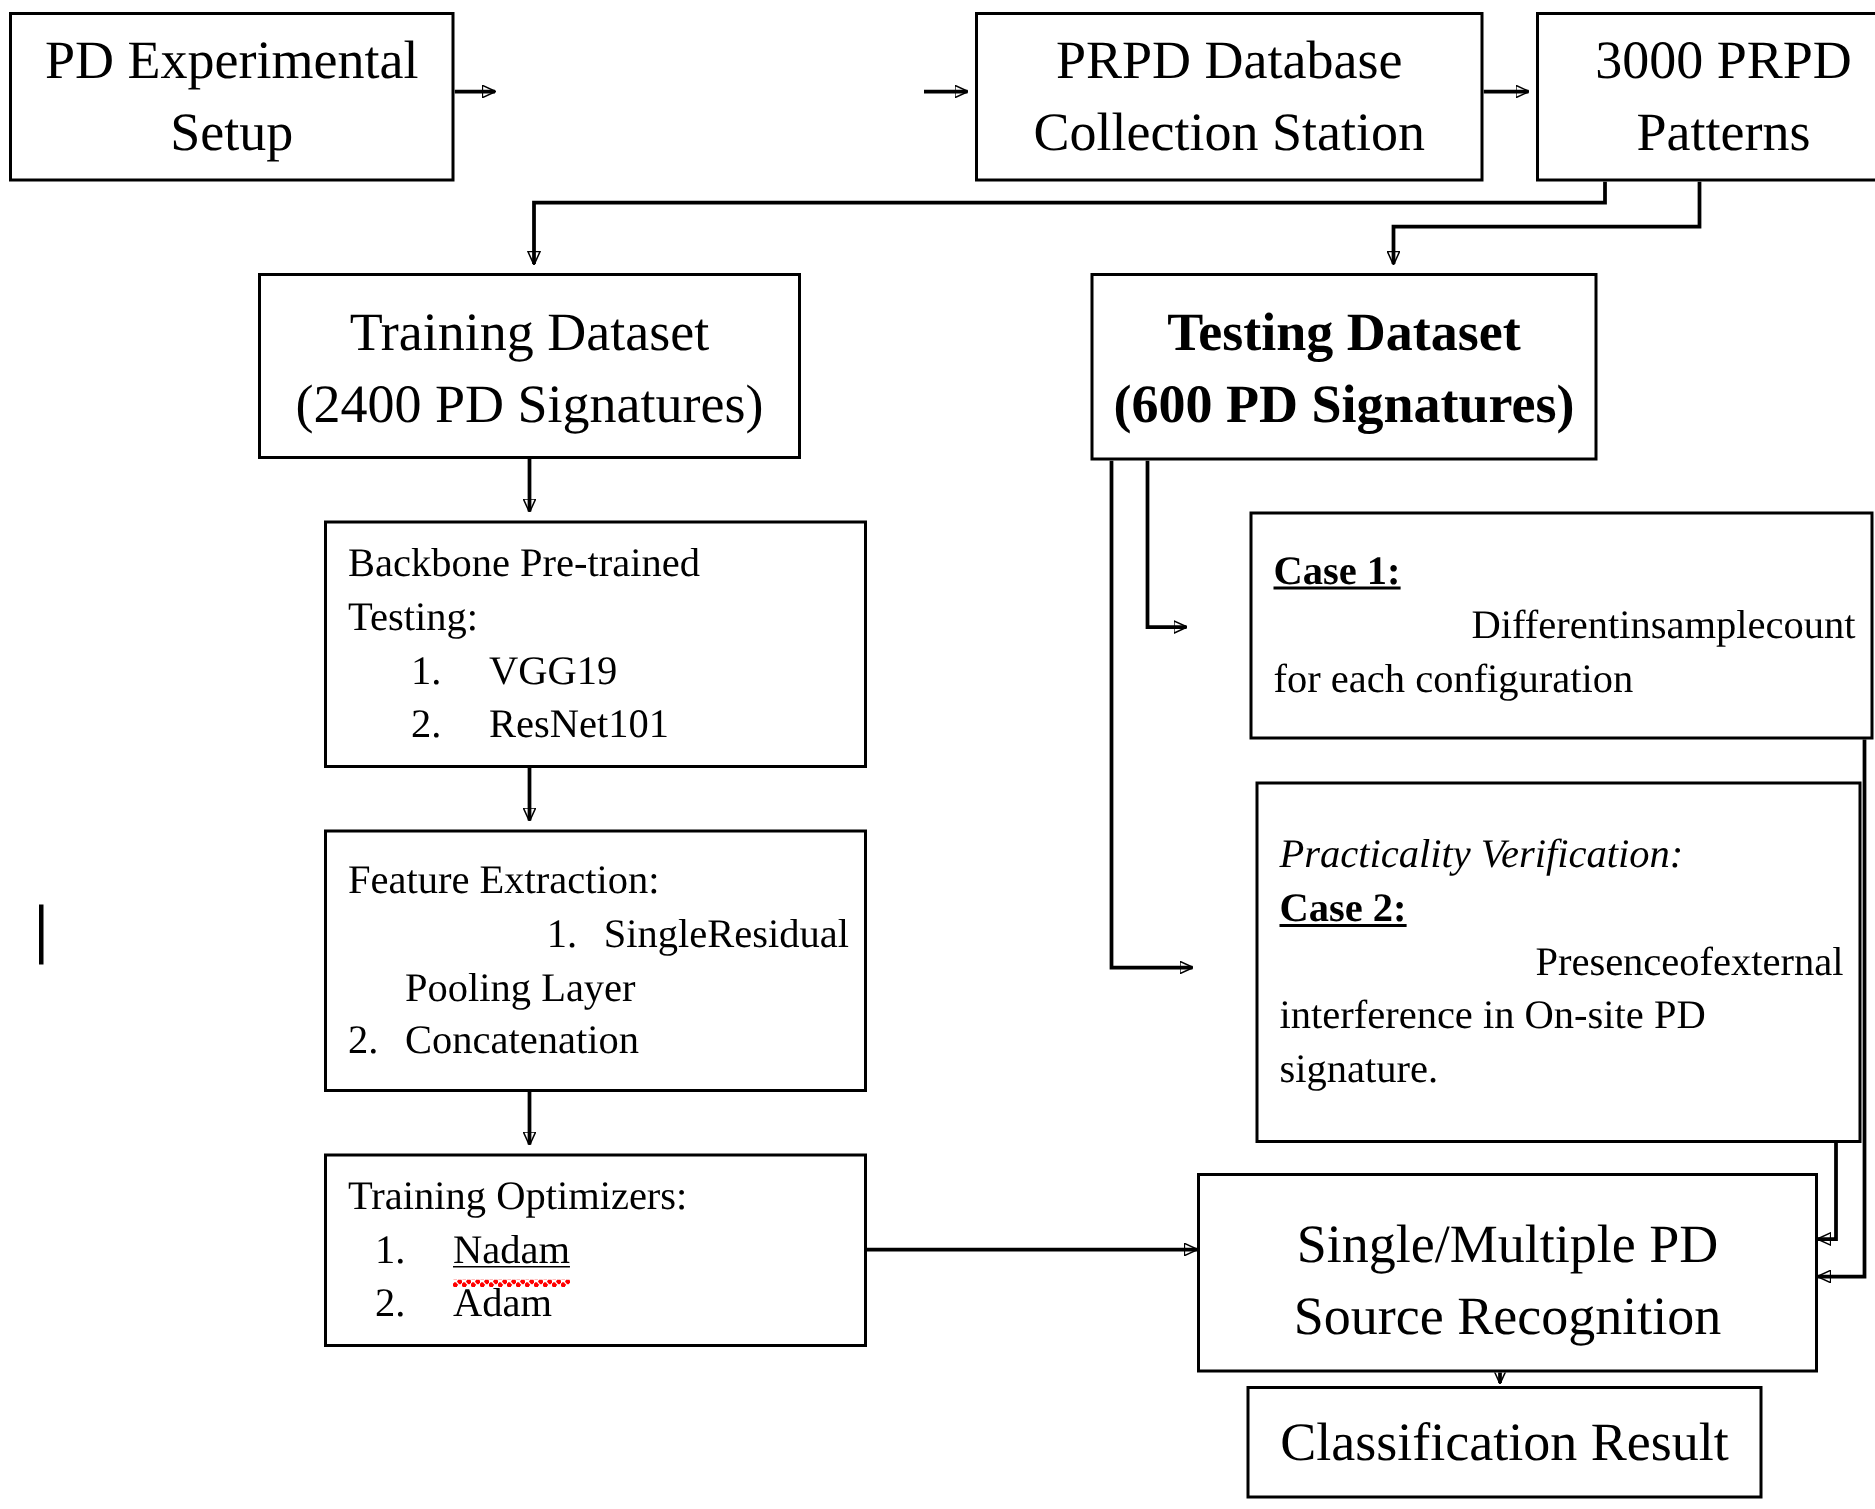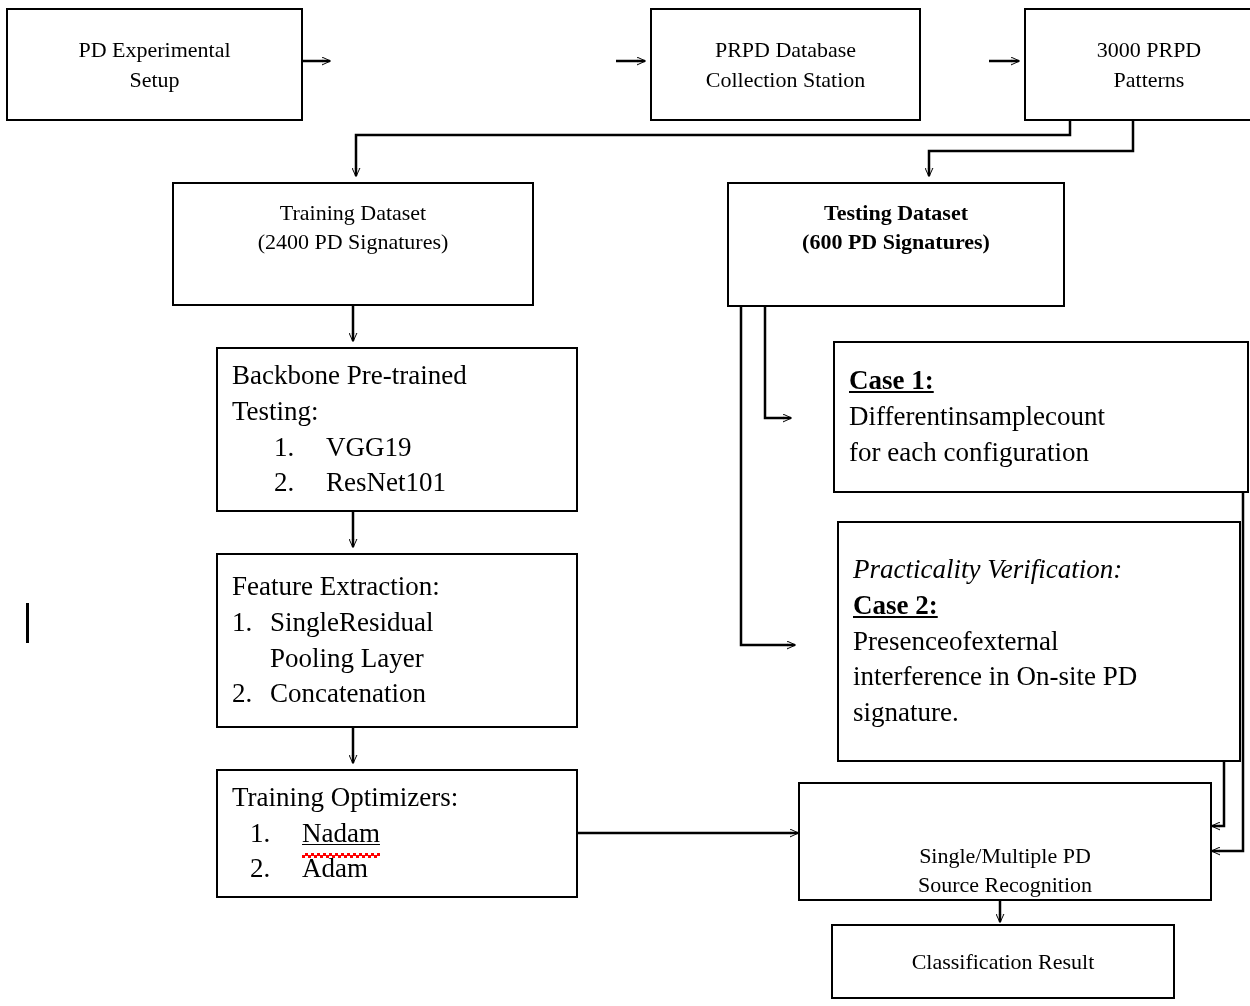--- a/index.html
+++ b/index.html
@@ -50,35 +50,35 @@
     text-align: center;
   }
   .node.lefty {
     align-items: stretch;
     text-align: left;
     margin-left: 44px;
   }
   .node-line {
     display: block;
     line-height: 1.33;
-    font-size: 22px;
+    font-size: 36px;
     white-space: pre;
   }
   .centered .node-line {
     width: 100%;
     text-align: center;
   }
   .pad-left {
     padding-left: 14px;
     padding-right: 10px;
   }
   
   .justify-row {
     display: flex;
-    justify-content: flex-start;
+    justify-content: flex-end;
     line-height: 1.33;
     font-size: 27px;
   }
   .justify-row > span { white-space: pre; }
 
   
   .list-row {
     display: flex;
     line-height: 1.33;
     font-size: 27px;
@@ -168,21 +168,21 @@
   </svg>
 
   <div id="caret-artifact" style="left:26px; top:603px; width:3px; height:40px;"></div>
 
   <div class="node centered" style="left:6px; top:8px; width:297px; height:113px;">
     <span class="node-line">PD Experimental</span>
     <span class="node-line">Setup</span>
   </div>
 
 
-  <div class="node centered" style="left:650px; top:8px; width:271px; height:113px;">
+  <div class="node centered" style="left:650px; top:8px; width:339px; height:113px;">
     <span class="node-line">PRPD Database</span>
     <span class="node-line">Collection Station</span>
   </div>
 
   <div class="node centered" style="left:1024px; top:8px; width:250px; height:113px;">
     <span class="node-line">3000 PRPD</span>
     <span class="node-line">Patterns</span>
   </div>
 
   <div class="node centered" style="left:172px; top:182px; width:362px; height:124px; justify-content:flex-start; padding-top:14px;">
@@ -260,21 +260,21 @@
       <div class="justify-row">
         <span>Presence</span>
         <span>of</span>
         <span>external</span>
       </div>
       <span class="hang">interference in On-site PD</span>
       <span class="hang">signature.</span>
     </div>
   </div>
 
-  <div class="node centered" style="left:798px; top:782px; width:414px; height:119px; justify-content:flex-end; padding-top:10px;">
+  <div class="node centered" style="left:798px; top:782px; width:414px; height:133px; justify-content:center; padding-top:10px;">
     <span class="node-line">Single/Multiple PD</span>
     <span class="node-line">Source Recognition</span>
   </div>
 
   <div class="node centered" style="left:831px; top:924px; width:344px; height:75px;">
     <span class="node-line">Classification Result</span>
   </div>
 
 </div>
 

